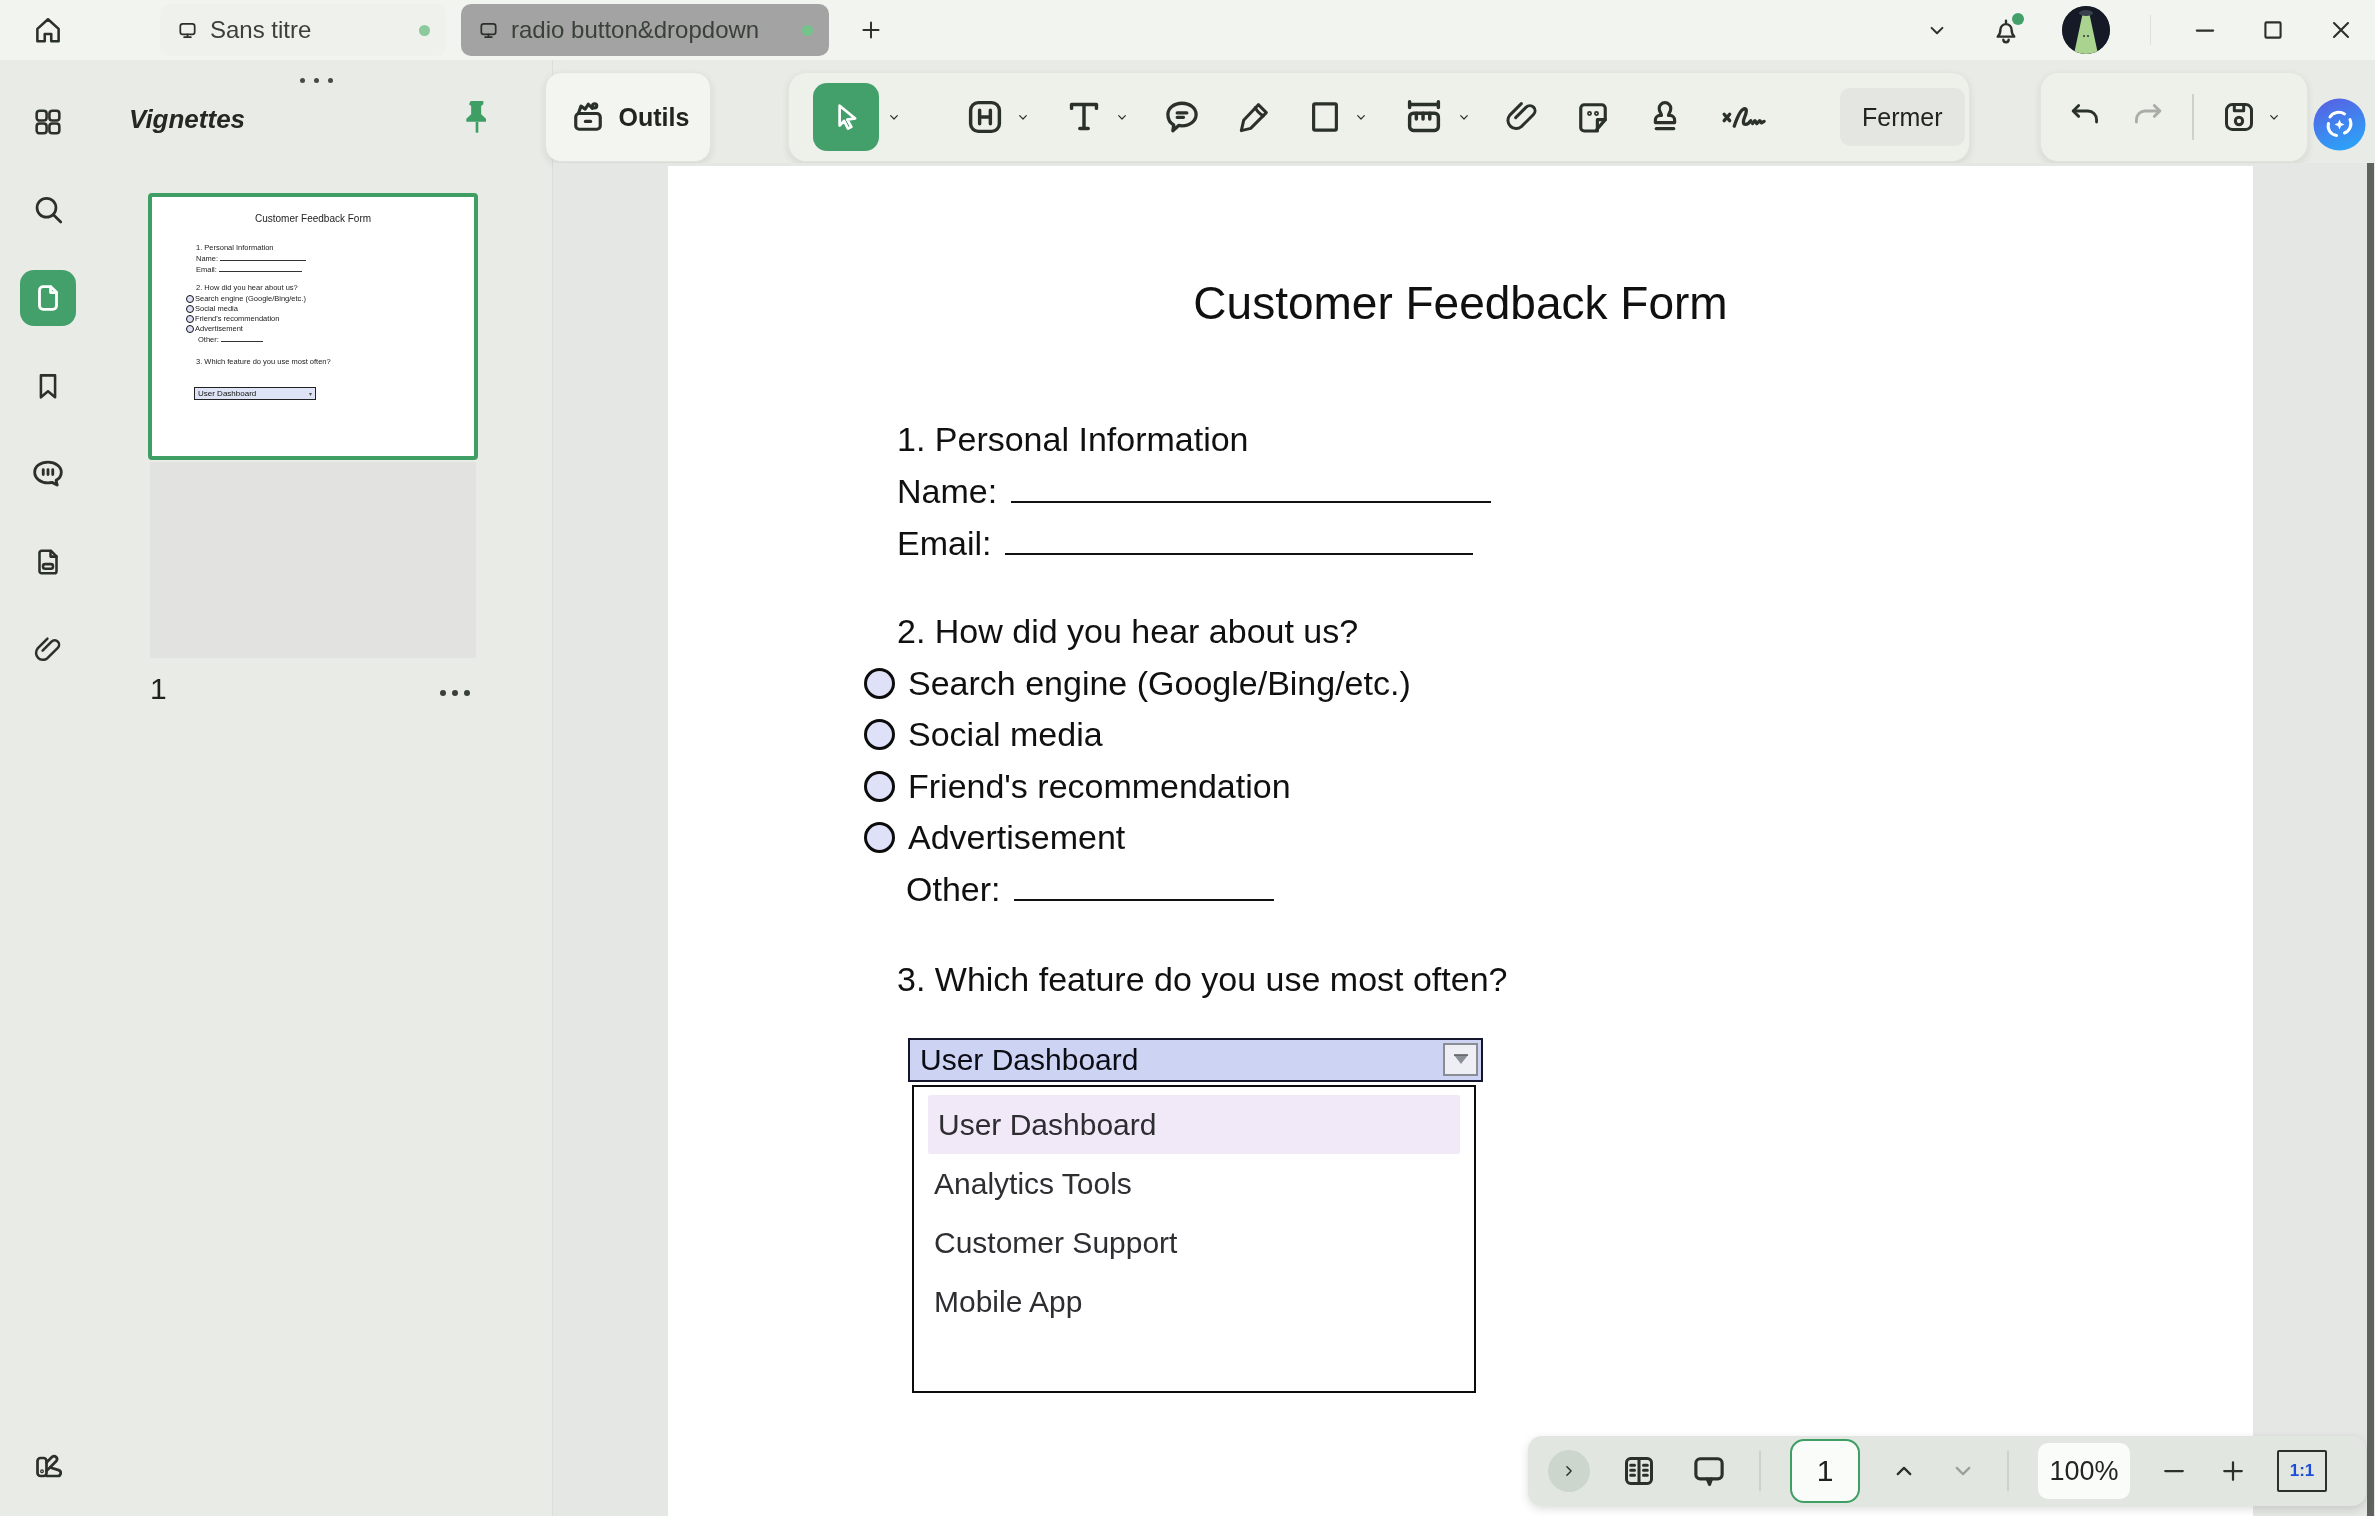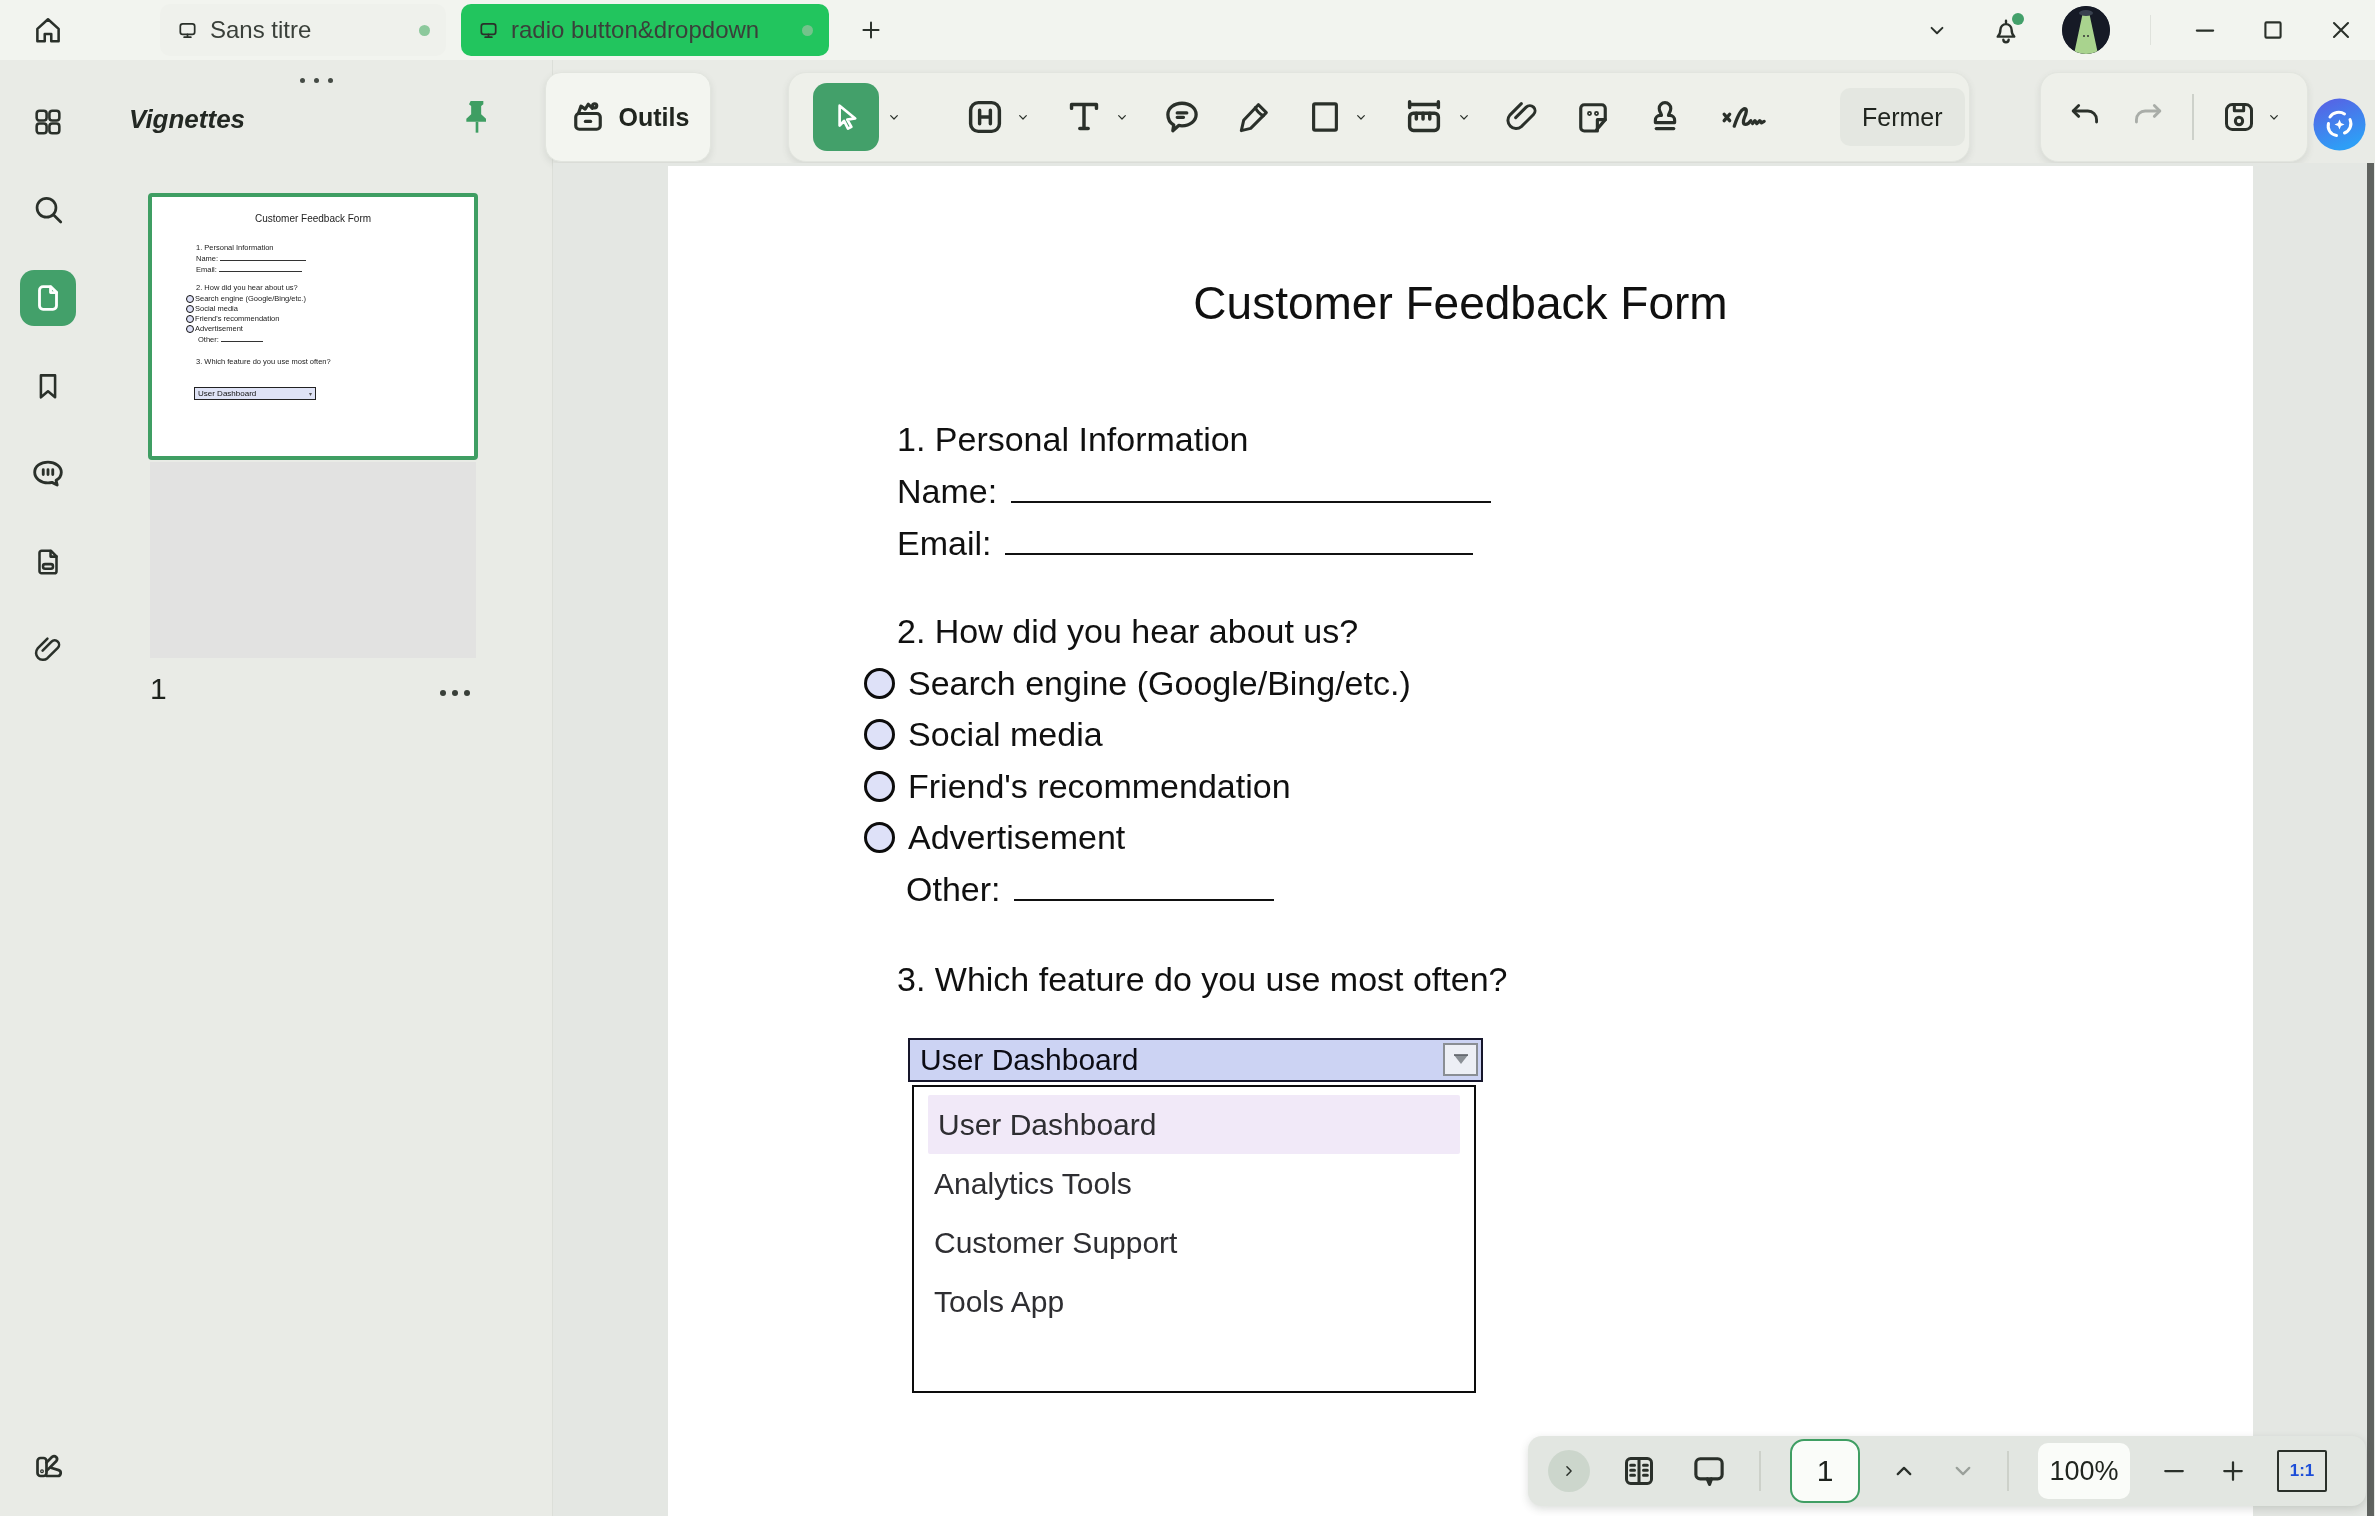--- a/index.html
+++ b/index.html
@@ -94,21 +94,21 @@
 
     <div class="tab" style="margin-left:90px;width:286px;background:#eff1ec;">
       <svg class="ic" width="23" height="23" viewBox="0 0 24 24">
           <rect x="4.5" y="5" width="15" height="11" rx="2.5"></rect>
           <path d="M12 16v3M8.5 19h7"></path>
         </svg>
       <span class="tlabel">Sans titre</span>
       <span class="dot" style="background:#8cc99c;"></span>
     </div>
 
-    <div class="tab" style="margin-left:15px;width:368px;background:#22c55e;">
+    <div class="tab" style="margin-left:15px;width:368px;background:#a3a3a3;">
       <svg class="ic" width="23" height="23" viewBox="0 0 24 24">
           <rect x="4.5" y="5" width="15" height="11" rx="2.5"></rect>
           <path d="M12 16v3M8.5 19h7"></path>
         </svg>
       <span class="tlabel">radio button&amp;dropdown</span>
       <span class="dot"></span>
     </div>
 
     <div class="tb-btn" style="margin-left:22px;width:40px;height:40px;">
       <svg class="ic" width="26" height="26" viewBox="0 0 24 24">
@@ -440,21 +440,21 @@
             <polygon points="3,3 17,3 10,12" fill="#8b9096"></polygon>
               <path d="M3 3h14" stroke="#5c6066" stroke-width="1.6"></path>
           </svg>
         </span>
       </div>
 
       <div id="droplist">
         <div class="opt hl">User Dashboard</div>
         <div class="opt">Analytics Tools</div>
         <div class="opt">Customer Support</div>
-        <div class="opt">Tools App</div>
+        <div class="opt">Mobile App</div>
       </div>
     </div>
 
     <div id="scrollbar"></div>
 
     <div id="statusbar">
       <div class="sb-circle">
         <svg class="ic" width="20" height="20" viewBox="0 0 24 24">
             <path d="M9.5 7l5 5-5 5"></path>
           </svg>

